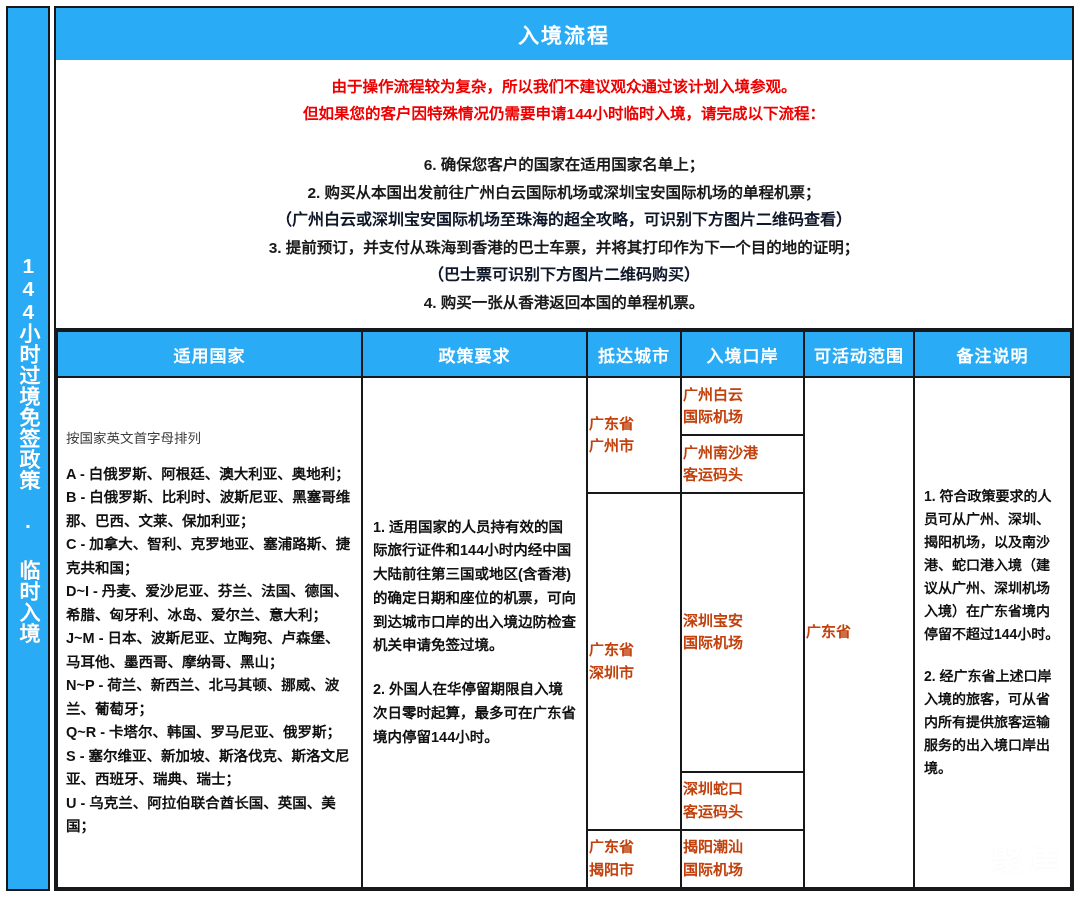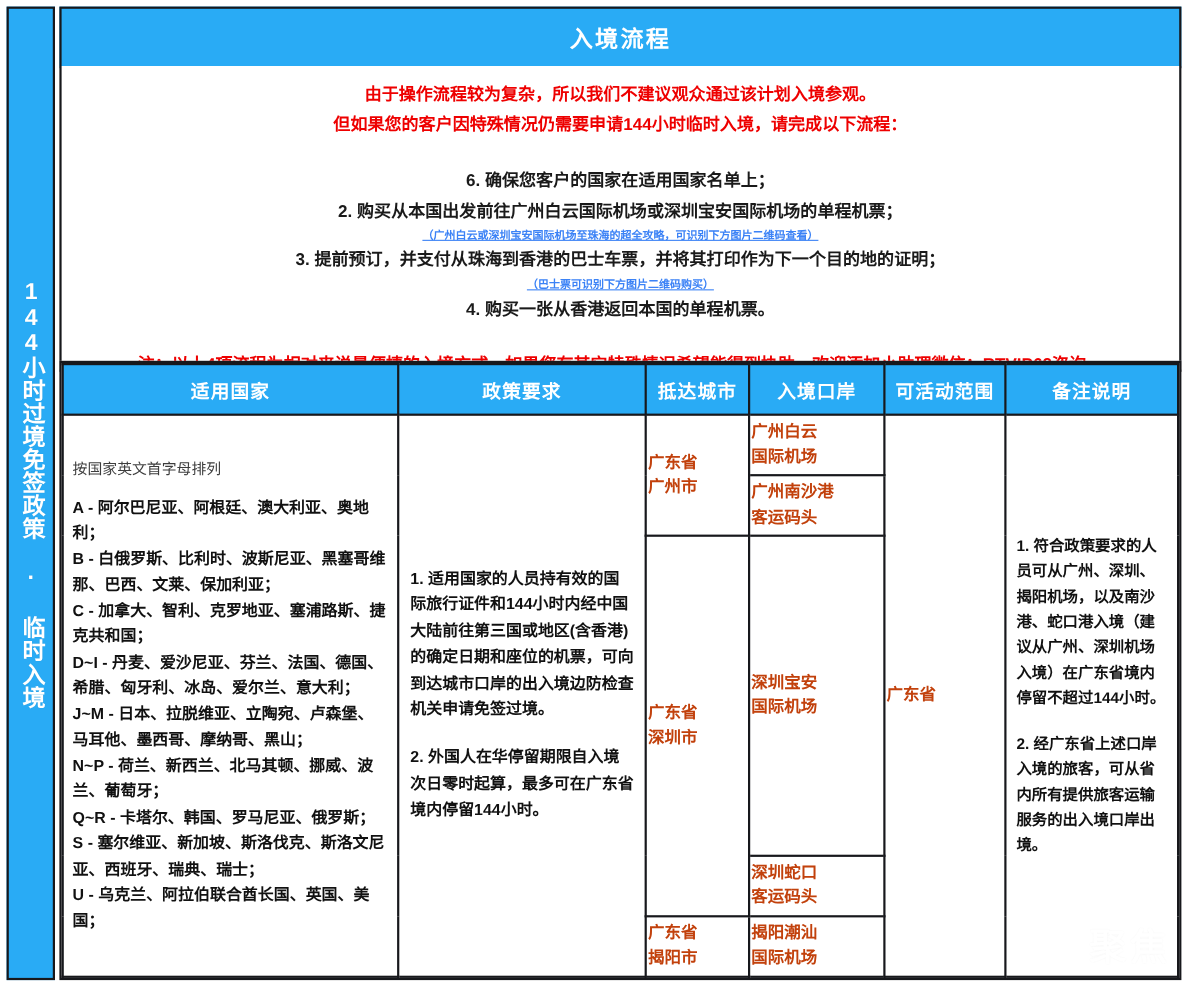--- a/index.html
+++ b/index.html
@@ -92,26 +92,25 @@
     margin-top: 24px;
   }
   .step {
     color: #1a1a1a;
     font-weight: bold;
     font-size: 15.5px;
     line-height: 1.76;
     white-space: nowrap;
   }
   .step-red {
-    color: #3b82f6;
-    font-weight: bold;
-    font-size: 10px;
+    color: #0f172a;
+    font-weight: bold;
+    font-size: 16px;
     line-height: 1.76;
     white-space: nowrap;
-    text-decoration: underline;
   }
   .note {
     margin-top: 22px;
     color: #ee0000;
     font-weight: bold;
     font-size: 15.5px;
     white-space: nowrap;
   }
 
   
@@ -251,25 +250,25 @@
           <th style="width:94px">抵达城市</th>
           <th style="width:123px">入境口岸</th>
           <th style="width:110px">可活动范围</th>
           <th>备注说明</th>
         </tr>
       </thead>
       <tbody id="table-body">
           <tr>
             <td class="cell-countries" rowspan="5">
               <div class="countries-head">按国家英文首字母排列</div>
-              <div class="country-line">A - 阿尔巴尼亚、阿根廷、澳大利亚、奥地利；</div>
+              <div class="country-line">A - 白俄罗斯、阿根廷、澳大利亚、奥地利；</div>
               <div class="country-line">B - 白俄罗斯、比利时、波斯尼亚、黑塞哥维那、巴西、文莱、保加利亚；</div>
               <div class="country-line">C - 加拿大、智利、克罗地亚、塞浦路斯、捷克共和国；</div>
               <div class="country-line">D~I - 丹麦、爱沙尼亚、芬兰、法国、德国、希腊、匈牙利、冰岛、爱尔兰、意大利；</div>
-              <div class="country-line">J~M - 日本、拉脱维亚、立陶宛、卢森堡、马耳他、墨西哥、摩纳哥、黑山；</div>
+              <div class="country-line">J~M - 日本、波斯尼亚、立陶宛、卢森堡、马耳他、墨西哥、摩纳哥、黑山；</div>
               <div class="country-line">N~P - 荷兰、新西兰、北马其顿、挪威、波兰、葡萄牙；</div>
               <div class="country-line">Q~R - 卡塔尔、韩国、罗马尼亚、俄罗斯；</div>
               <div class="country-line">S - 塞尔维亚、新加坡、斯洛伐克、斯洛文尼亚、西班牙、瑞典、瑞士；</div>
               <div class="country-line">U - 乌克兰、阿拉伯联合酋长国、英国、美国；</div>
             </td>
             <td class="cell-policy" rowspan="5">
               <div class="policy-para">1. 适用国家的人员持有效的国际旅行证件和144小时内经中国大陆前往第三国或地区(含香港)的确定日期和座位的机票，可向到达城市口岸的出入境边防检查机关申请免签过境。</div>
               <div class="policy-para">2. 外国人在华停留期限自入境次日零时起算，最多可在广东省境内停留144小时。</div>
             </td>
             <td class="cell-city" rowspan="2">广东省<br>广州市</td>

